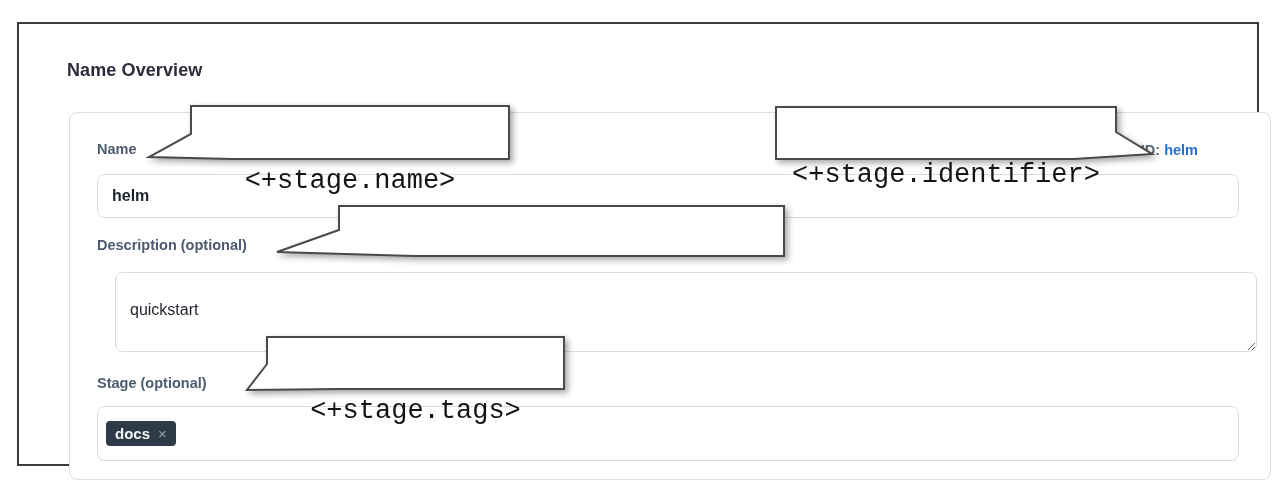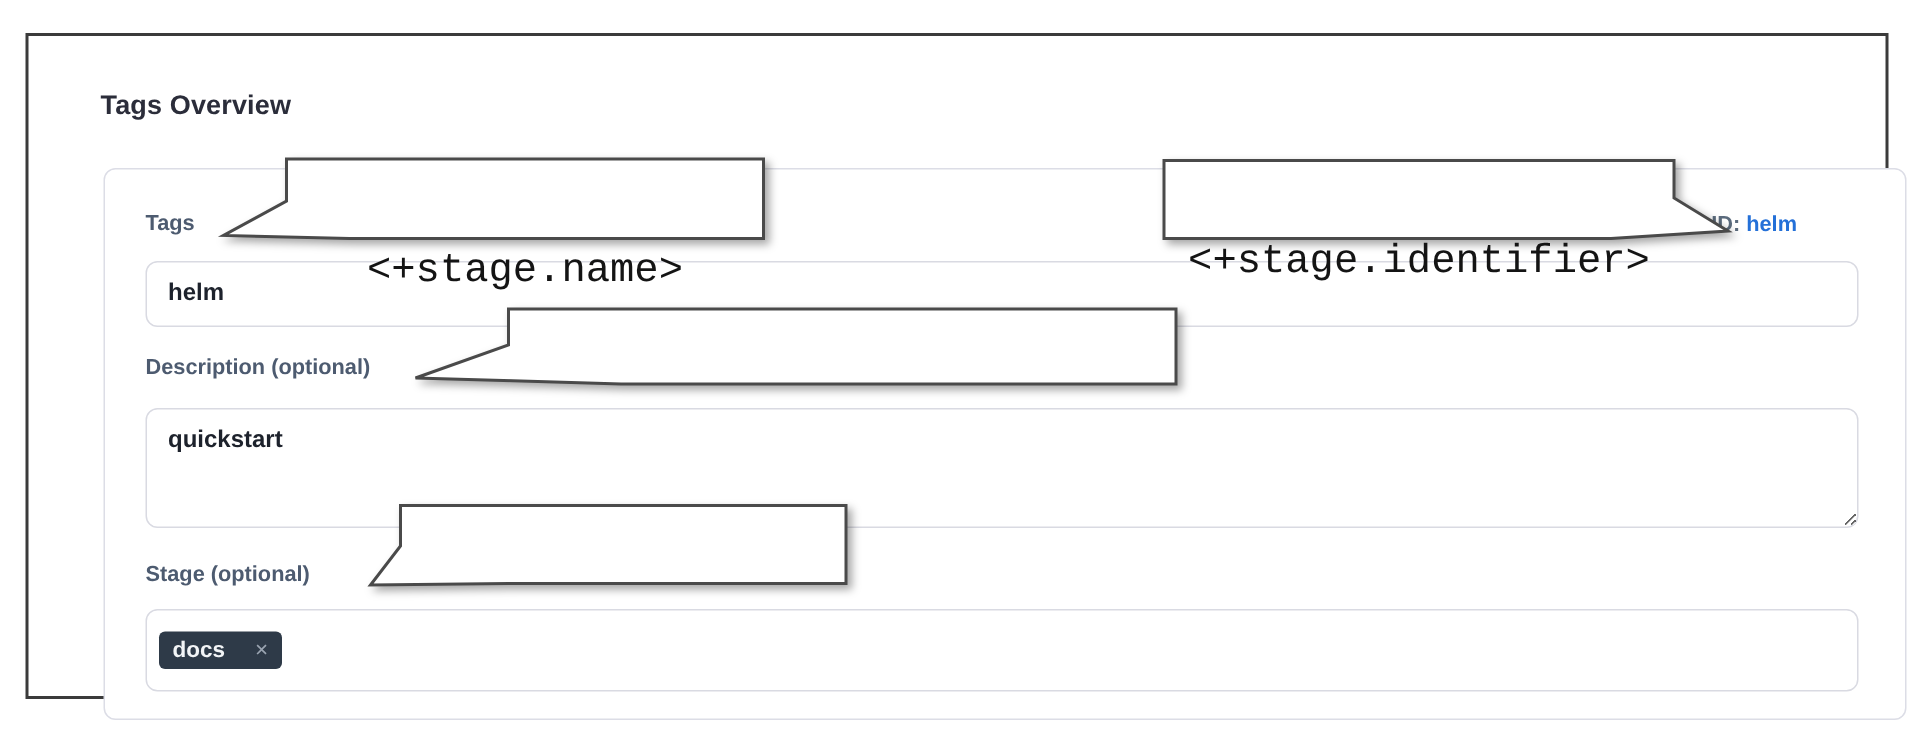--- a/index.html
+++ b/index.html
@@ -34,31 +34,31 @@
   .id-prefix { color: #5b6b7d; font-weight: 600; }
   .id-value { color: #2470d8; font-weight: 600; margin-left: 4px; }
 
   .text-input {
     position: absolute; left: 78px; width: 1142px; z-index: 2;
     border: 1px solid #d9dae2; border-radius: 8px; background: #fff;
     color: #1d222c; font-family: "Liberation Sans", sans-serif;
   }
   .name-input { top: 150px; height: 44px; padding: 0 14px; font-size: 16px; font-weight: 600; }
   .description-input {
-    top: 248px; height: 80px; padding: 10px 14px; font-size: 16px; font-weight: 700;
-    resize: both; overflow: hidden; line-height: 1.35;
+    top: 248px; height: 80px; padding: 26px 14px; font-size: 16px; font-weight: 400;
+    resize: both; overflow: hidden; line-height: 1.35; margin-left: 18px;
   }
 
   .tags-box {
     position: absolute; left: 78px; top: 382px; width: 1142px; height: 55px; z-index: 2;
     border: 1px solid #d9dae2; border-radius: 8px; background: #fff;
     display: flex; align-items: center; padding: 0 8px;
   }
   .tag-chip {
-    display: inline-flex; align-items: center; gap: 20px;
+    display: inline-flex; align-items: center; gap: 8px;
     background: #2e3a48; color: #f2f4f6; border-radius: 4px;
     padding: 4px 9px; font-size: 15px; font-weight: 600;
   }
   .tag-remove { color: #9aa4b1; font-size: 15px; font-weight: 400; cursor: pointer; }
 
   .callout-svg { position: absolute; z-index: 10; overflow: visible; }
   .callout-svg path {
     fill: #ffffff; stroke: #4a4a4a; stroke-width: 2; stroke-linejoin: miter;
   }
   .callout-shadow { filter: drop-shadow(3px 3px 3px rgba(0,0,0,0.35)); }
@@ -69,25 +69,25 @@
   .ct-name        { left: 172px; top: 82px;  width: 318px; height: 53px; }
   .ct-identifier  { left: 757px; top: 83px;  width: 340px; height: 40px; }
   .ct-description { left: 320px; top: 182px; width: 445px; height: 50px; }
   .ct-tags        { left: 248px; top: 313px; width: 297px; height: 52px; }
 </style>
 </head>
 <body>
 
 <div class="frame">
 
-  <div class="page-title">Tags Overview</div>
+  <div class="page-title">Name Overview</div>
 
   <div class="panel"></div>
 
-  <div class="field-label label-name">Tags</div>
+  <div class="field-label label-name">Name</div>
   <input class="text-input name-input" type="text" value="helm" style="">
 
   <div class="id-line">
     <span class="id-prefix">ID:</span><span class="id-value">helm</span>
   </div>
 
   <div class="field-label label-description">Description (optional)</div>
   <textarea class="text-input description-input" style="">quickstart</textarea>
 
   <div class="field-label label-tags">Stage (optional)</div>
@@ -108,14 +108,15 @@
   </svg>
   <div class="callout-text ct-identifier">&lt;+stage.identifier&gt;</div>
 
   <svg class="callout-svg callout-shadow" style="left:253px; top:178px;" width="520" height="62">
     <path d="M67,4 H512 V54 H142 L5,50 L67,28 Z"></path>
   </svg>
 
   <svg class="callout-svg callout-shadow" style="left:223px; top:309px;" width="330" height="64">
     <path d="M25,4 H322 V56 H97 L5,57 L25,31 Z"></path>
   </svg>
+  <div class="callout-text ct-tags">&lt;+stage.tags&gt;</div>
 
 </div>
 
 </body></html>

